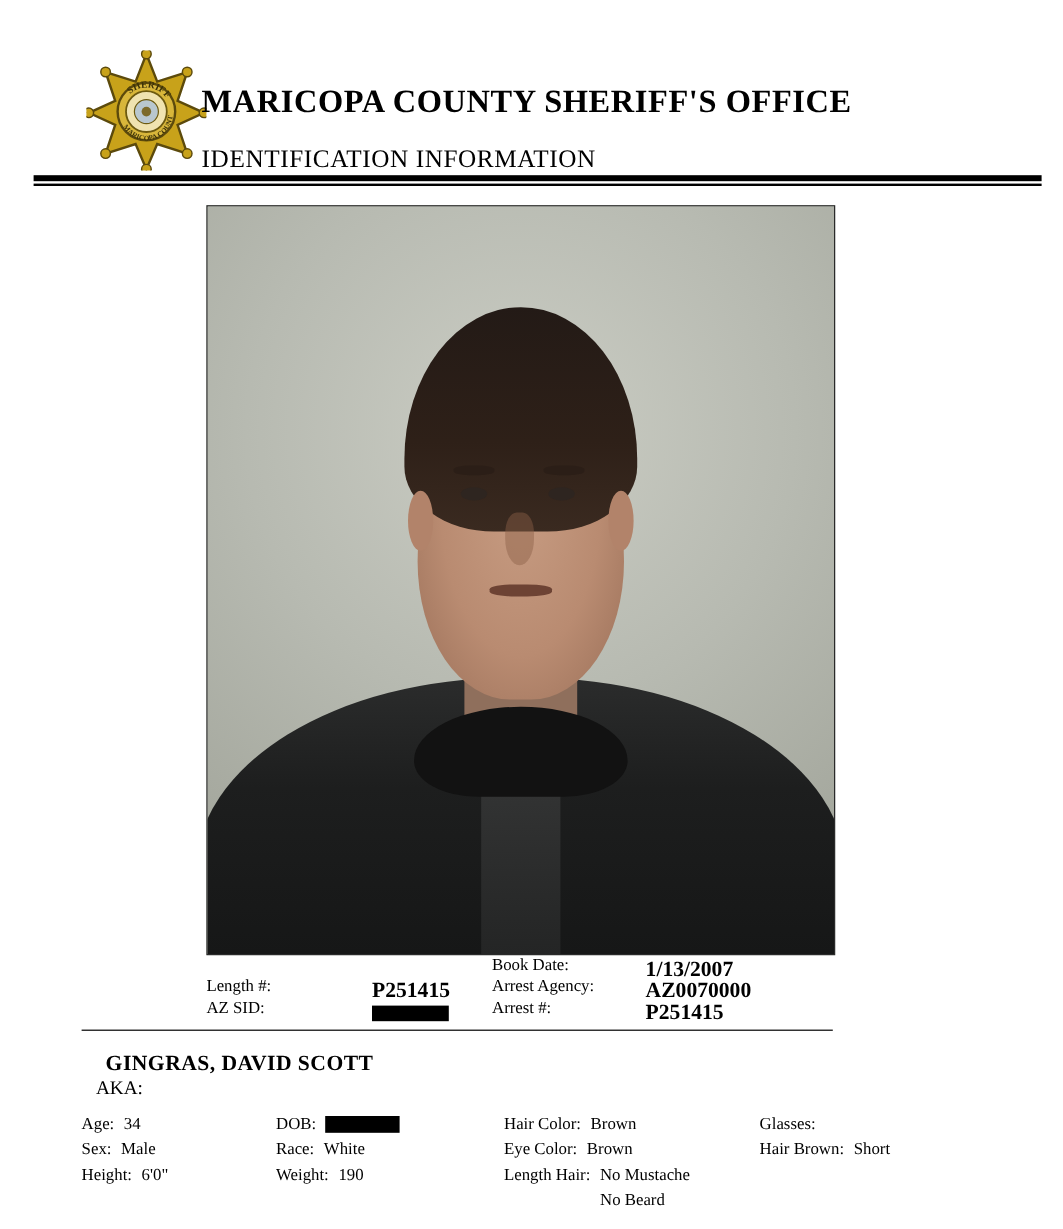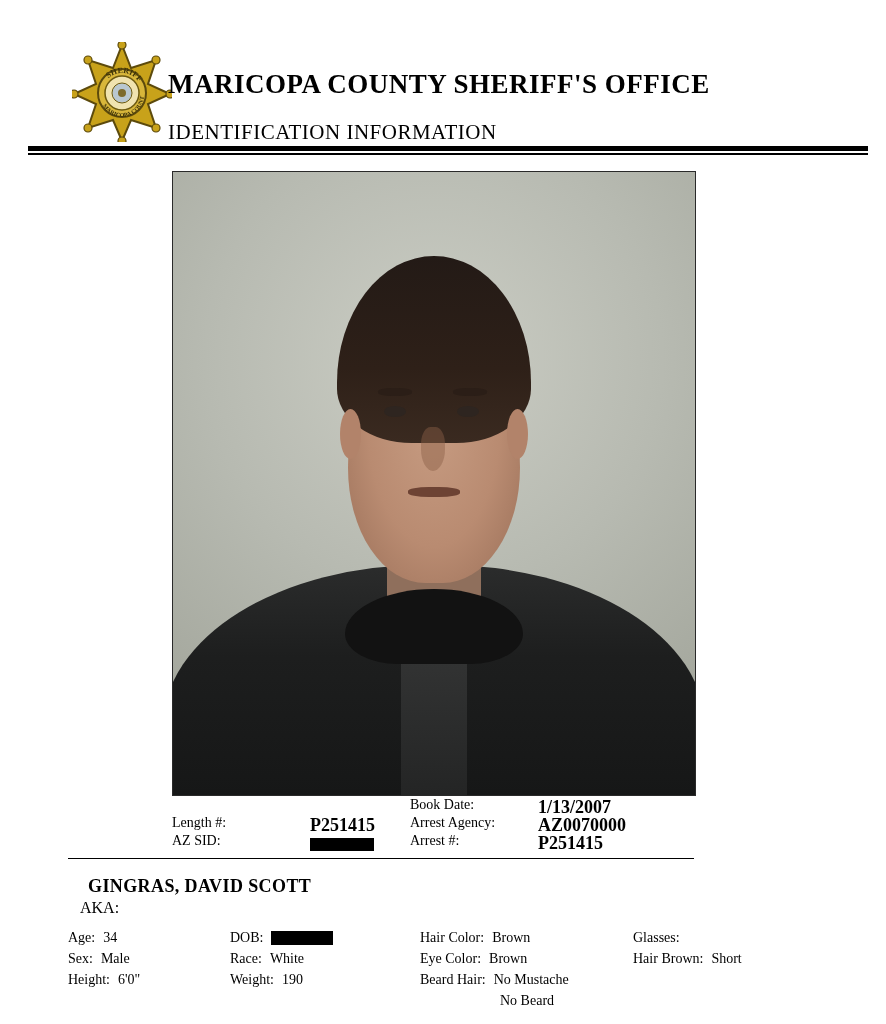--- a/index.html
+++ b/index.html
@@ -443,21 +443,21 @@
   <div class="desc-row">
     <div class="col c1">
       <div class="d-label">Height:</div>
       <div class="d-value">6'0"</div>
     </div>
     <div class="col c2">
       <div class="d-label">Weight:</div>
       <div class="d-value">190</div>
     </div>
     <div class="col c3">
-      <div class="d-label">Beard Hair:</div>
+      <div class="d-label">Length Hair:</div>
       <div class="d-value">No Mustache</div>
     </div>
     <div class="col c4"></div>
   </div>
 
   <div class="desc-row">
     <div class="col c1"></div>
     <div class="col c2"></div>
     <div class="col c3">
       <div class="d-label"></div>

